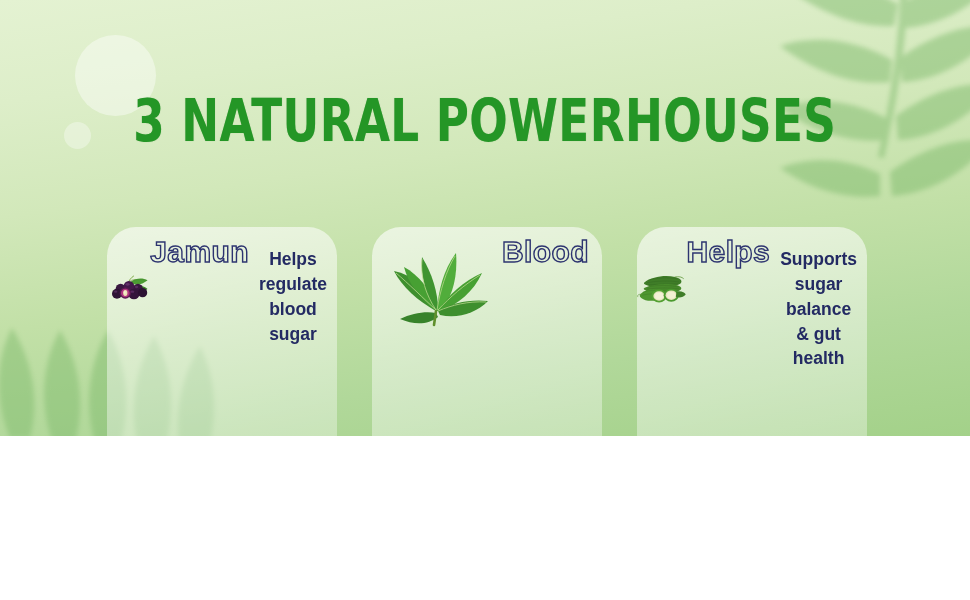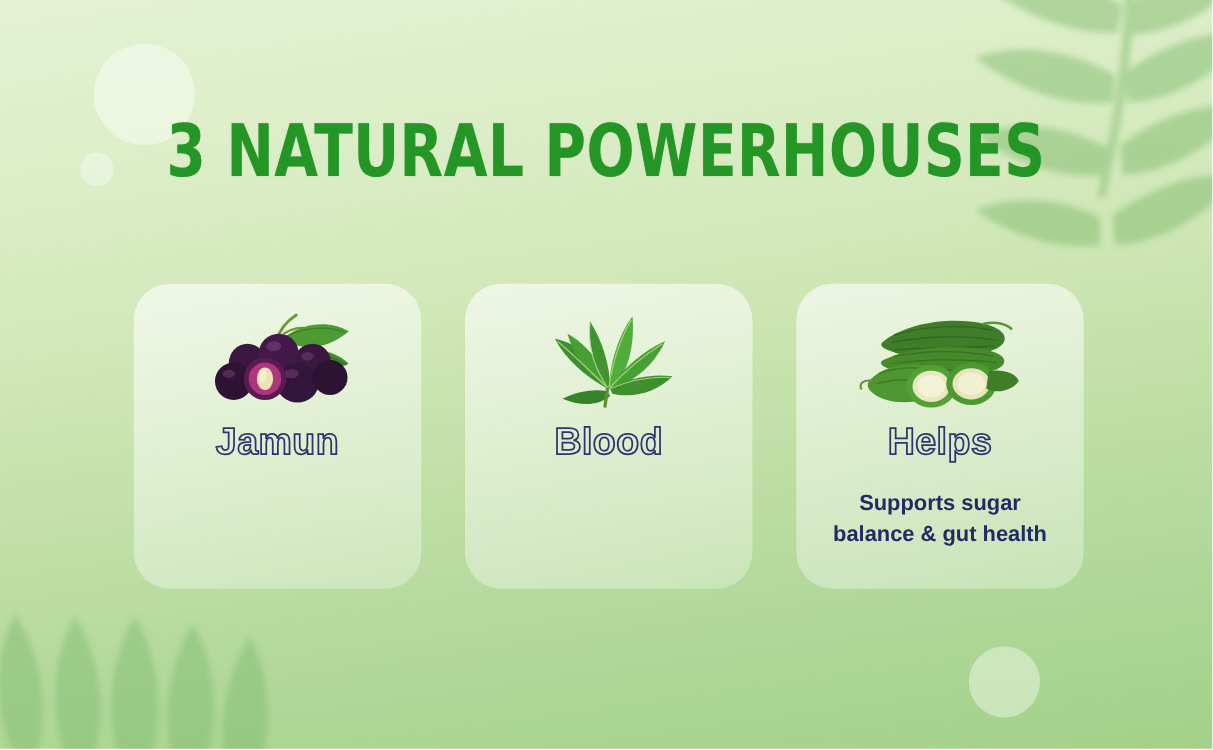--- a/index.html
+++ b/index.html
@@ -6,21 +6,21 @@
   * { margin:0; padding:0; box-sizing:border-box; }
 
   html, body {
     width:970px; height:600px;
     overflow:hidden;
     font-family:"Liberation Sans", sans-serif;
   }
 
   #stage {
     position:relative;
-    width:970px; height:599px;
+    width:970px; height:436px;
     background:linear-gradient(172deg,
        #e4f2d2 0%,
        #ddeec9 18%,
        #d2e8ba 38%,
        #c2e0a7 58%,
        #b1d89a 78%,
        #a3d189 100%);
     overflow:hidden;
   }
 
@@ -71,22 +71,22 @@
 
   .card {
     position:relative;
     width:230px; height:244px;
     border-radius:29px;
     background:linear-gradient(168deg,
         rgba(255,255,255,0.62) 0%,
         rgba(255,255,255,0.46) 45%,
         rgba(255,255,255,0.30) 100%);
     display:flex;
-    flex-direction:column;
-    align-items:center;
+    flex-direction:row;
+    align-items:flex-start;
   }
 
   .card-media {
     width:130px; height:82px;
     margin-top:20px;
     display:flex; align-items:center; justify-content:center;
   }
   .card-media svg { width:100%; height:100%; overflow:visible; }
 
   .card-title {
@@ -179,20 +179,22 @@
           <ellipse cx="26" cy="52" rx="5" ry="3.2" fill="#6b3872" opacity="0.6"></ellipse>
           <ellipse cx="76" cy="52" rx="6" ry="3.6" fill="#70397a" opacity="0.6"></ellipse>
 
           <circle cx="55" cy="56" r="17" fill="#5a1b50"></circle>
           <circle cx="55" cy="56" r="13" fill="#b0357f"></circle>
           <ellipse cx="55" cy="56" rx="6.5" ry="9" fill="#ece2b4"></ellipse>
           <ellipse cx="53.5" cy="54" rx="3" ry="5" fill="#f6f0d4" opacity="0.8"></ellipse>
         </svg>
       </div>
       <div class="card-title">Jamun</div>
+      <div class="card-desc">Helps regulate
+blood sugar</div>
     </div>
 
     <div class="card">
       <div class="card-media">
         <svg viewBox="0 0 130 82">
           <g>
 
             <path d="M64 64 C46 54 30 40 22 24 C40 28 56 40 66 58 Z" fill="#3e8f2e"></path>
             <path d="M64 64 C48 52 36 36 32 20 C47 28 59 44 66 60 Z" fill="#47a033"></path>
             <path d="M64 64 C54 48 48 28 50 10 C60 26 66 46 66 62 Z" fill="#3f9430"></path>

